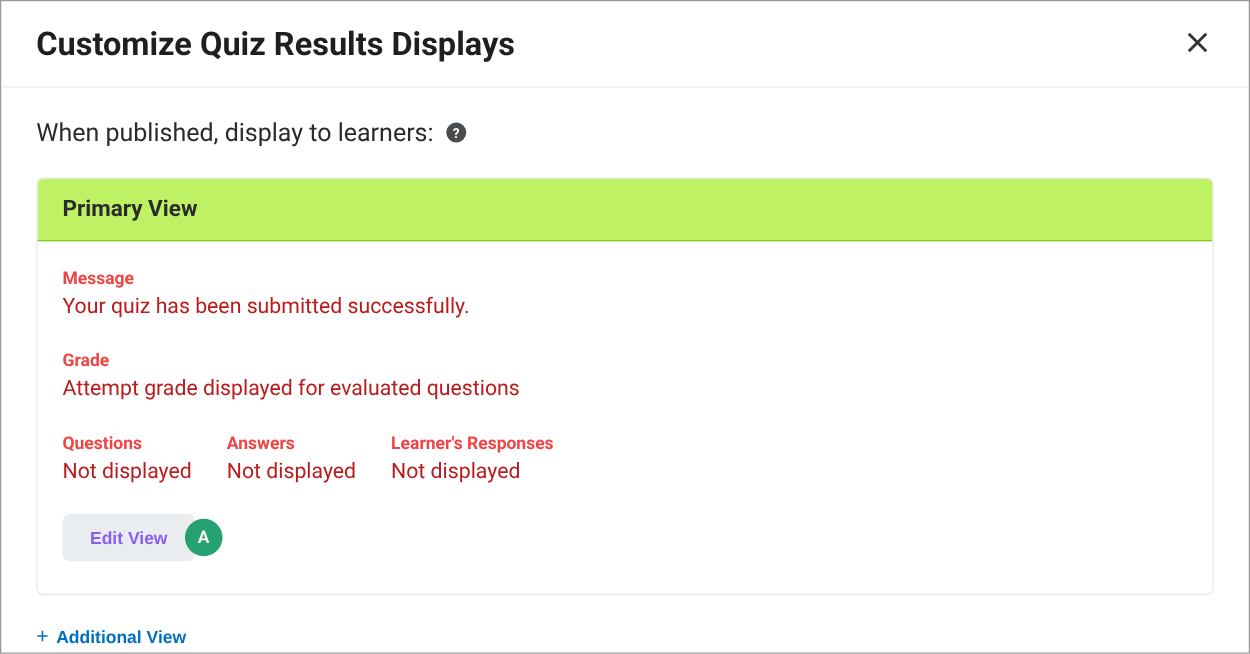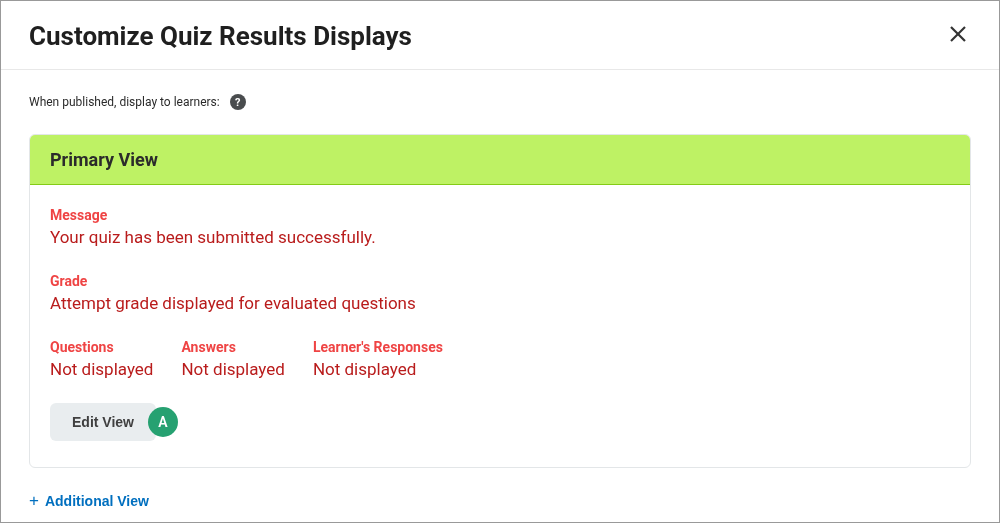--- a/index.html
+++ b/index.html
@@ -40,21 +40,21 @@
     .content {
       padding: 24px 28px 20px 28px;
     }
     .display-label-row {
       display: flex;
       align-items: center;
       gap: 10px;
       margin-bottom: 24px;
     }
     .display-label {
-      font-size: 12px;
+      font-size: 20px;
       color: #2b2b2b;
     }
     .help-icon {
       display: inline-flex;
       align-items: center;
       justify-content: center;
       width: 16px;
       height: 16px;
       border-radius: 50%;
       background: #494c4e;
@@ -106,21 +106,21 @@
       gap: 0;
       position: relative;
     }
     .edit-btn {
       background: #e9edef;
       border: none;
       border-radius: 6px;
       padding: 11px 22px;
       font-size: 14px;
       font-weight: 700;
-      color: #404040;
+      color: #8b5cf6;
       cursor: pointer;
     }
     .badge {
       position: relative;
       margin-left: -8px;
       width: 30px;
       height: 30px;
       border-radius: 50%;
       background: #26a171;
       color: #fff;

